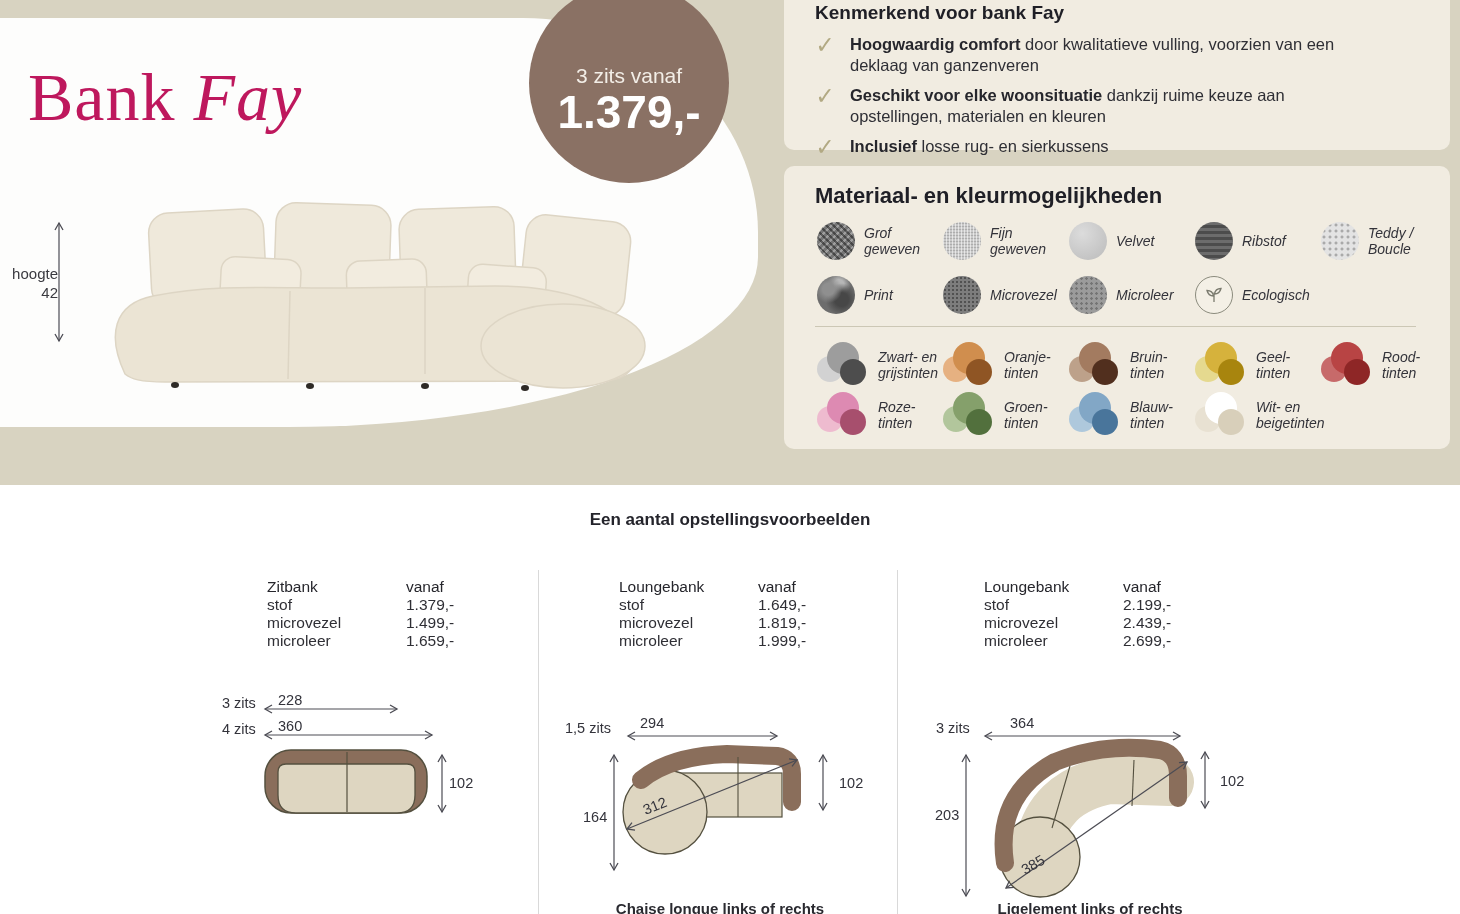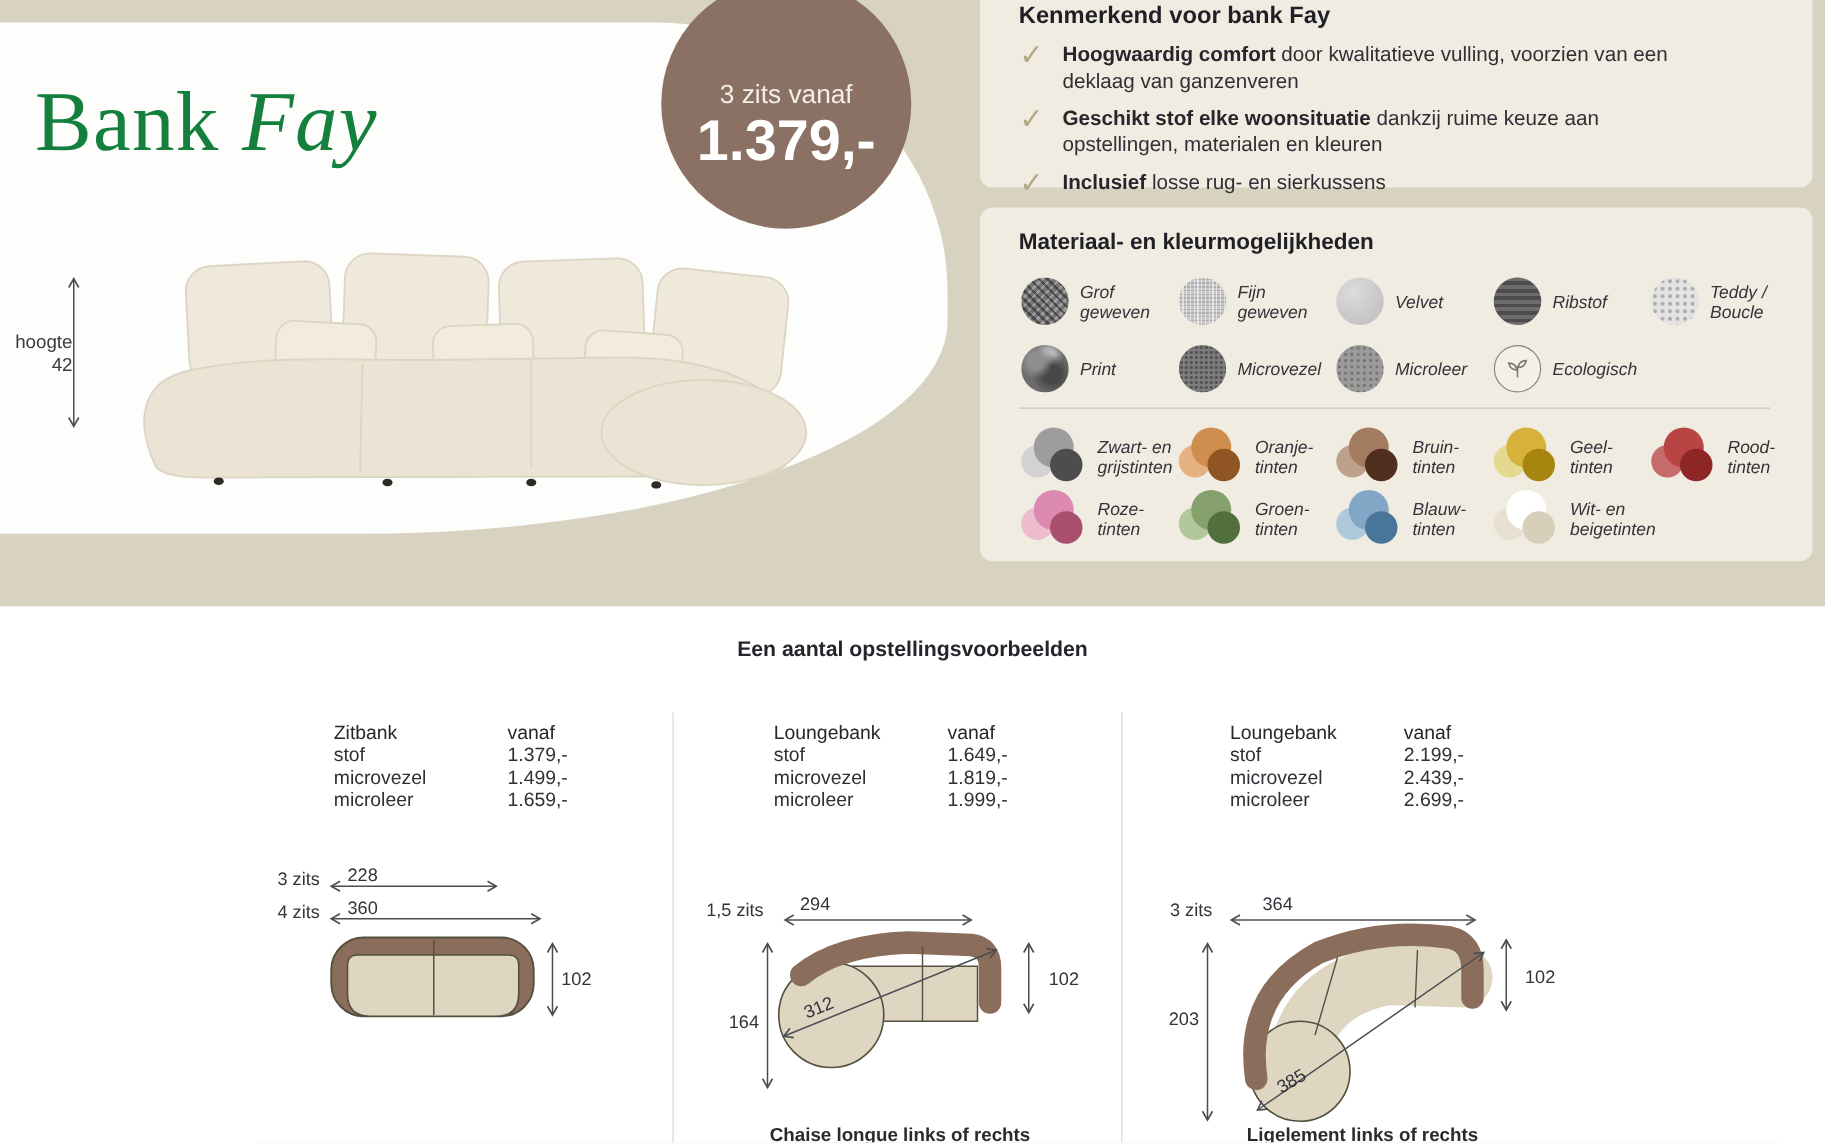--- a/index.html
+++ b/index.html
@@ -4,21 +4,21 @@
 <style>
   html,body{margin:0;padding:0;background:#fff;}
   .screen{position:relative;width:1460px;height:914px;overflow:hidden;background:#fff;
           font-family:"Liberation Sans","DejaVu Sans",sans-serif;color:#2f2f35;}
 
   
   .band{position:absolute;left:0;top:0;width:1460px;height:485px;background:#d8d3c1;}
   .hero-blob{position:absolute;left:0;top:18px;width:758px;height:409px;background:#fdfdfc;
              border-radius:0 235px 470px 0 / 0 215px 170px 0;}
   .hero-title{position:absolute;left:28px;top:58px;font-family:"Liberation Serif","DejaVu Serif",serif;
-              font-size:68px;color:#15803d;letter-spacing:1px;}
+              font-size:68px;color:#be185d;letter-spacing:1px;}
   .hero-title .it{font-style:italic;}
   .hoogte-box{position:absolute;left:6px;top:264px;width:52px;text-align:right;
               font-size:15px;line-height:19px;color:#3a3a40;}
   .hoogte-arrow{position:absolute;left:50px;top:219px;}
   .sofa-photo{position:absolute;left:95px;top:196px;}
 
   .badge{position:absolute;left:529px;top:-17px;width:200px;height:200px;border-radius:50%;
          display:flex;flex-direction:column;align-items:center;justify-content:center;
          color:#fff;text-align:center;padding-top:0;box-sizing:border-box;}
   .badge .l1{font-size:21px;color:#f3eee7;margin-top:34px;}
@@ -28,21 +28,21 @@
   .panel{position:absolute;background:#f1ece1;border-radius:10px;box-sizing:border-box;}
   .panel-features{left:784px;top:-12px;width:666px;height:162px;padding:14px 30px 0 31px;}
   .panel-title{font-size:19px;font-weight:bold;color:#1f1f26;}
   .feat-list{margin-top:10px;}
   .feat-row{display:flex;gap:13px;margin-bottom:9px;}
   .check{flex:none;width:22px;font-size:24px;line-height:22px;color:#b2a983;transform:scaleX(.95);}
   .feat-text{font-size:16.5px;line-height:21px;max-width:525px;color:#2f2f35;}
   .feat-text .lead{font-weight:bold;color:#26262c;margin-top:40px;}
 
   .panel-materials{left:784px;top:166px;width:666px;height:283px;}
-  .panel-materials .panel-title{position:absolute;left:31px;top:17px;font-size:18px;}
+  .panel-materials .panel-title{position:absolute;left:31px;top:17px;font-size:22px;}
   .swatch-row{position:absolute;left:33px;display:flex;}
   .mat-item{width:126px;display:flex;align-items:center;gap:9px;flex:none;font-style:italic;}
   .mat-item .lbl{font-size:14px;line-height:16px;color:#33333a;max-width:74px;}
   .fab{flex:none;width:38px;height:38px;border-radius:50%;}
   .tx-grof{background-color:#757575;background-image:
       repeating-linear-gradient(45deg, rgba(0,0,0,.40) 0 2px, transparent 2px 5px),
       repeating-linear-gradient(-45deg, rgba(255,255,255,.30) 0 2px, transparent 2px 5px);}
   .tx-fijn{background-color:#c9c9c9;background-image:
       repeating-linear-gradient(90deg, rgba(255,255,255,.55) 0 1px, transparent 1px 3px),
       repeating-linear-gradient(0deg, rgba(0,0,0,.14) 0 1px, transparent 1px 3px);}
@@ -132,21 +132,21 @@
 
   <div class="panel panel-features">
     <div class="panel-title">Kenmerkend voor bank Fay</div>
     <div class="feat-list">
       <div class="feat-row">
         <span class="check">✓</span>
         <span class="feat-text"><span class="lead">Hoogwaardig comfort</span><span> door kwalitatieve vulling, voorzien van een deklaag van ganzenveren</span></span>
       </div>
       <div class="feat-row">
         <span class="check">✓</span>
-        <span class="feat-text"><span class="lead">Geschikt stof elke woonsituatie</span><span> dankzij ruime keuze aan opstellingen, materialen en kleuren</span></span>
+        <span class="feat-text"><span class="lead">Geschikt voor elke woonsituatie</span><span> dankzij ruime keuze aan opstellingen, materialen en kleuren</span></span>
       </div>
       <div class="feat-row">
         <span class="check">✓</span>
         <span class="feat-text"><span class="lead">Inclusief</span><span> losse rug- en sierkussens</span></span>
       </div>
     </div>
   </div>
 
   <div class="panel panel-materials">
     <div class="panel-title">Materiaal- en kleurmogelijkheden</div>

